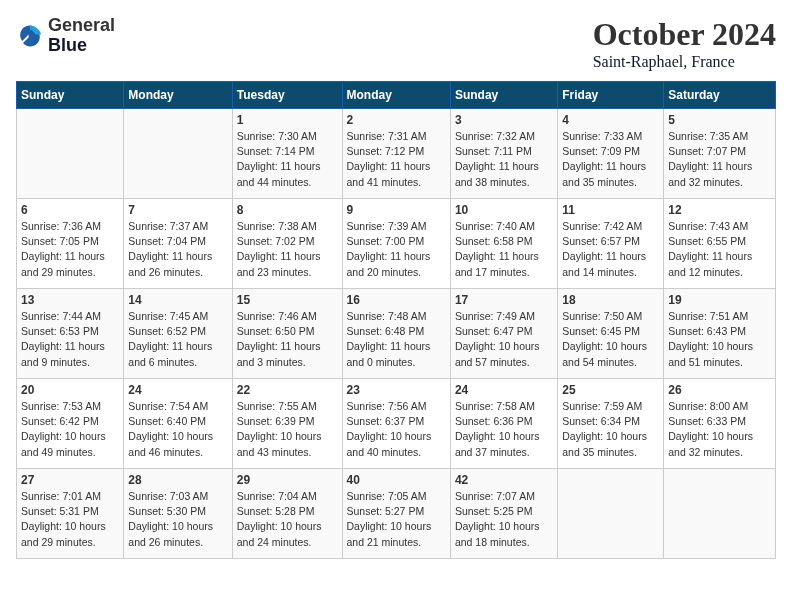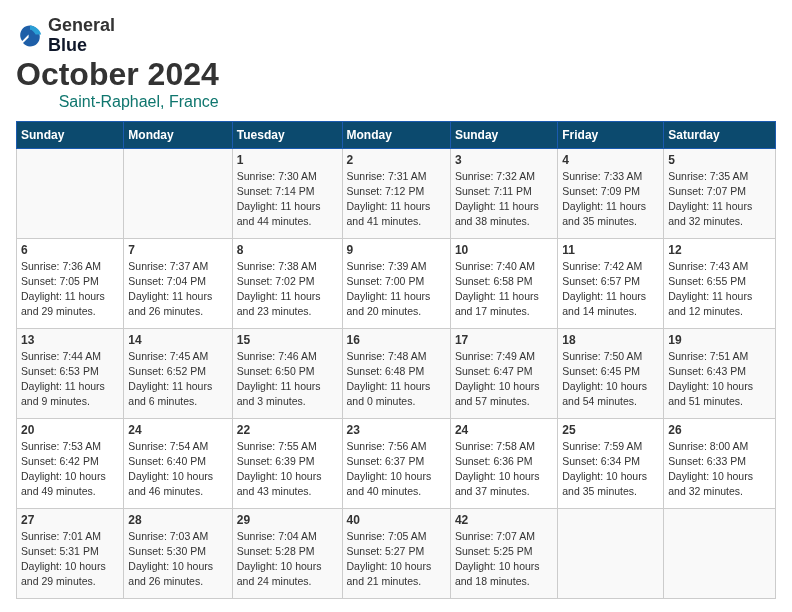--- a/index.html
+++ b/index.html
@@ -8,51 +8,50 @@
       background: #fff;
       width: 792px;
       min-height: 612px;
       padding: 16px;
     }
     .header {
       display: flex;
       align-items: flex-start;
       justify-content: space-between;
       margin-bottom: 10px;
-      flex-direction: column;
     }
     .logo {
       display: flex;
       align-items: center;
     }
     .logo-text {
       display: flex;
       flex-direction: column;
       font-size: 18px;
       font-weight: bold;
       line-height: 1.1;
     }
     .logo-text .general { color: #333; }
     .logo-text .blue { color: #0f172a; }
     .logo-icon {
       width: 28px;
       height: 28px;
       margin-right: 4px;
     }
     .title-block {
-      text-align: right;
+      font-family: Liberation Serif, serif;
     }
     .title-block h1 {
       font-size: 32px;
       font-weight: bold;
       color: #333;
     }
     .title-block h2 {
       font-size: 16px;
-      color: #0f766e;
+      color: #0f172a;
       font-weight: normal;
     }
     table {
       width: 100%;
       border-collapse: collapse;
       font-size: 11px;
     }
     thead tr th {
       background-color: #0c4a6e;
       color: #fff;

